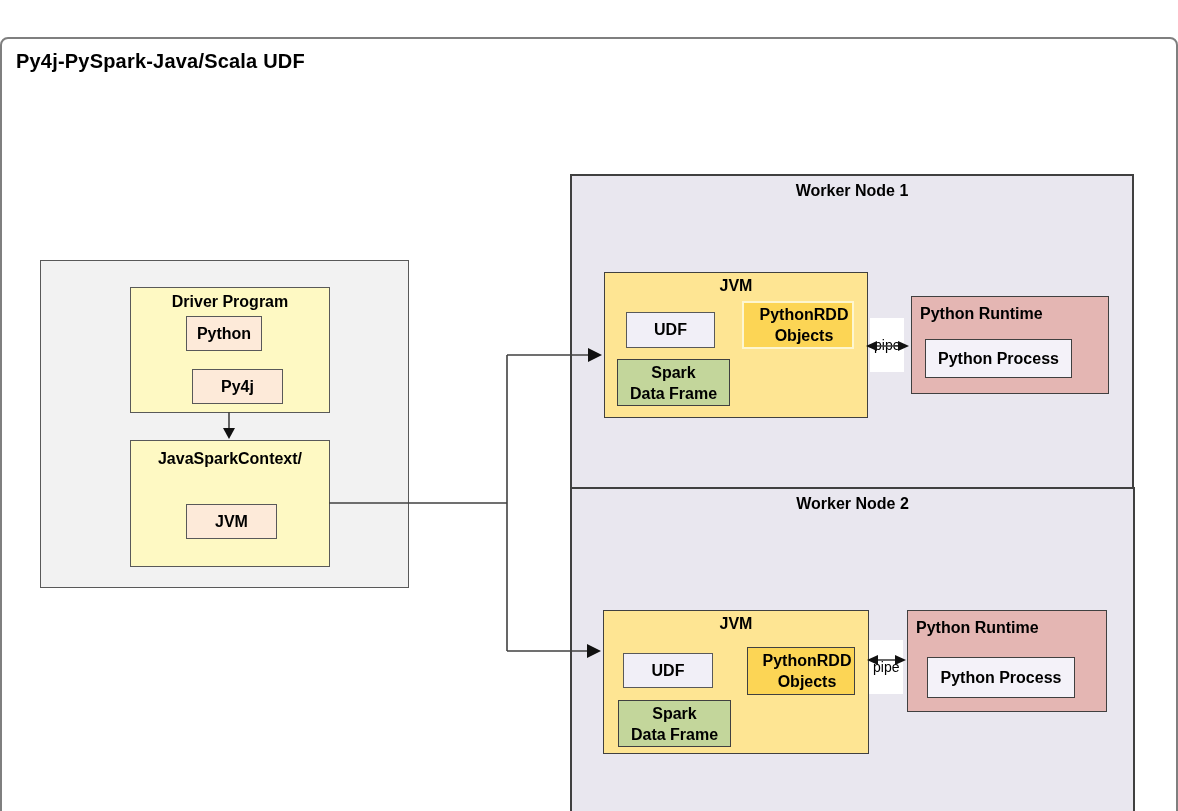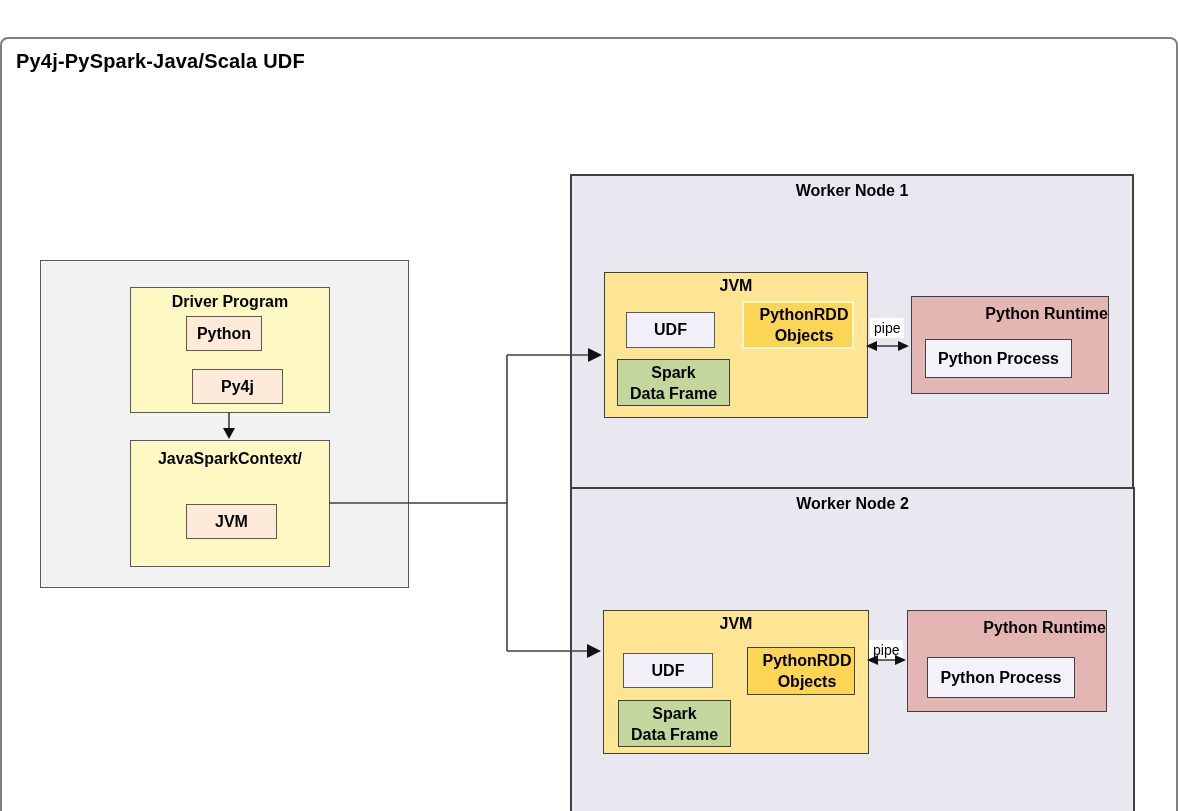--- a/index.html
+++ b/index.html
@@ -48,27 +48,27 @@
   .prdd-1{left:137px;top:28px;width:112px;height:48px;border:2px solid #fdf6d0;}
   .prdd-2{left:143px;top:36px;width:108px;height:48px;border:1.5px solid #404040;}
 
   .spark-box{background:#c3d69b;border:1.5px solid #404040;}
   .spark-1{left:12px;top:86px;width:113px;height:47px;}
   .spark-2{left:14px;top:89px;width:113px;height:47px;}
 
   .runtime-box{background:#e4b6b3;border:1.5px solid #404040;}
   .runtime-1{left:339px;top:120px;width:198px;height:98px;}
   .runtime-2{left:335px;top:121px;width:200px;height:102px;}
-  .runtime-head{position:absolute;top:8px;left:0;width:100%;text-align:right;}
+  .runtime-head{position:absolute;top:8px;left:0;width:100%;text-align:left;padding-left:8px;}
   .process-box{background:#f4f2f9;border:1.5px solid #404040;}
   .process-1{left:13px;top:42px;width:147px;height:39px;}
   .process-2{left:19px;top:46px;width:148px;height:41px;}
 
   .pipe-label{
-    background:#ffffff;font-size:14px;color:#000;padding:1px 4px;line-height:18px;
+    background:#ffffff;font-size:14px;color:#000;padding:18px 4px;line-height:18px;
     text-align:center;
   }
   .pipe-1{left:298px;top:142px;}
   .pipe-2{left:297px;top:151px;}
 
   svg.connectors{position:absolute;left:0;top:0;width:1178px;height:811px;pointer-events:none;}
   svg.connectors line{stroke:#404040;stroke-width:1.6;}
   svg.connectors polygon{fill:#111111;}
 </style>
 </head>

